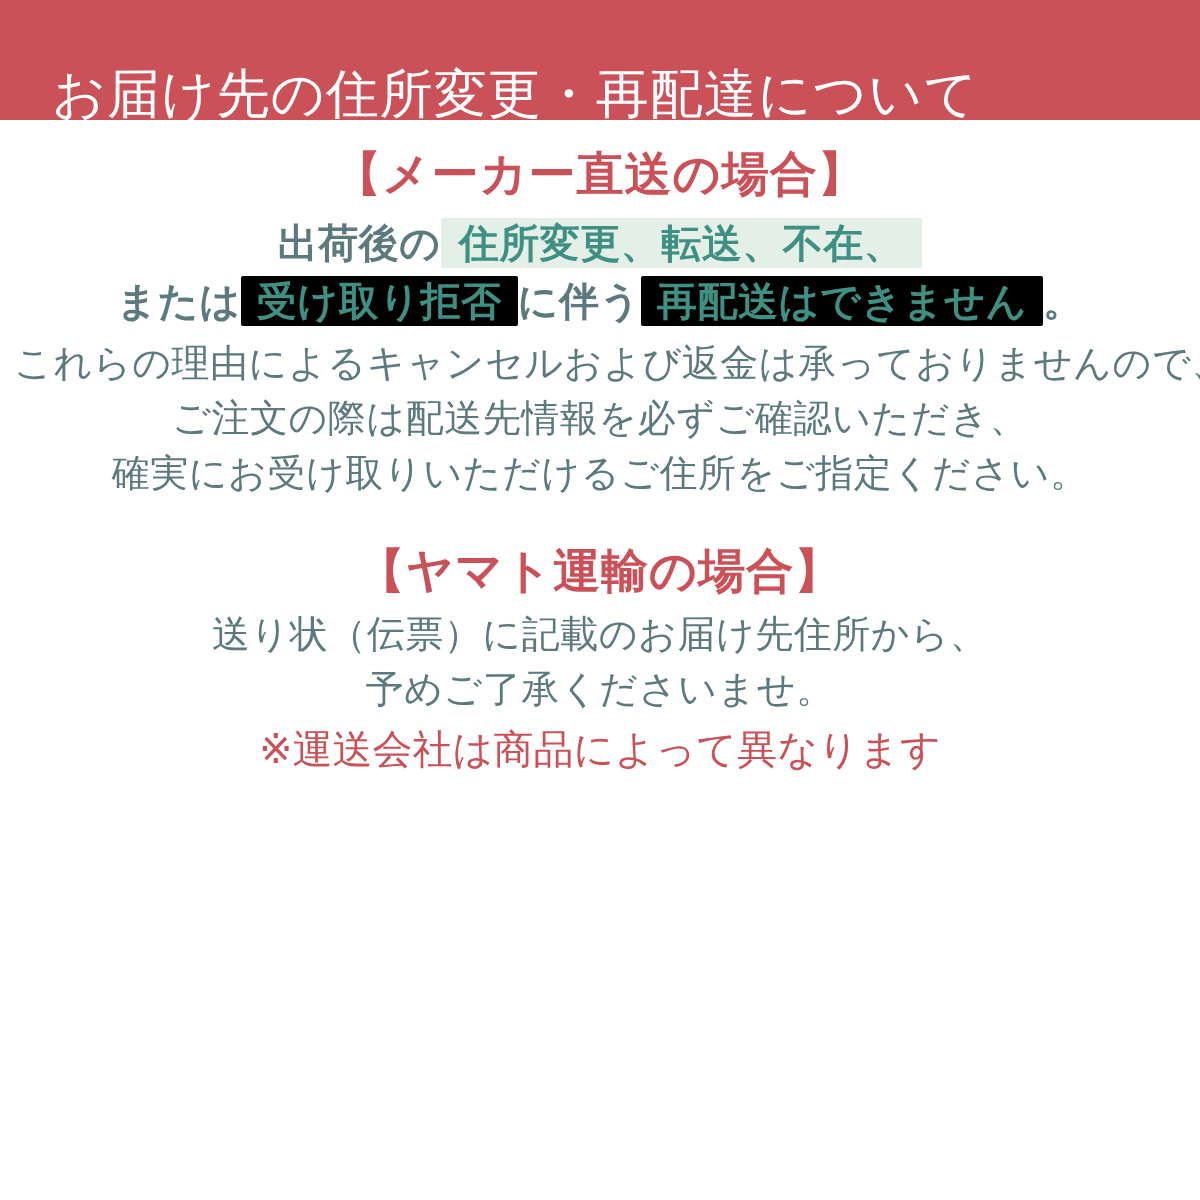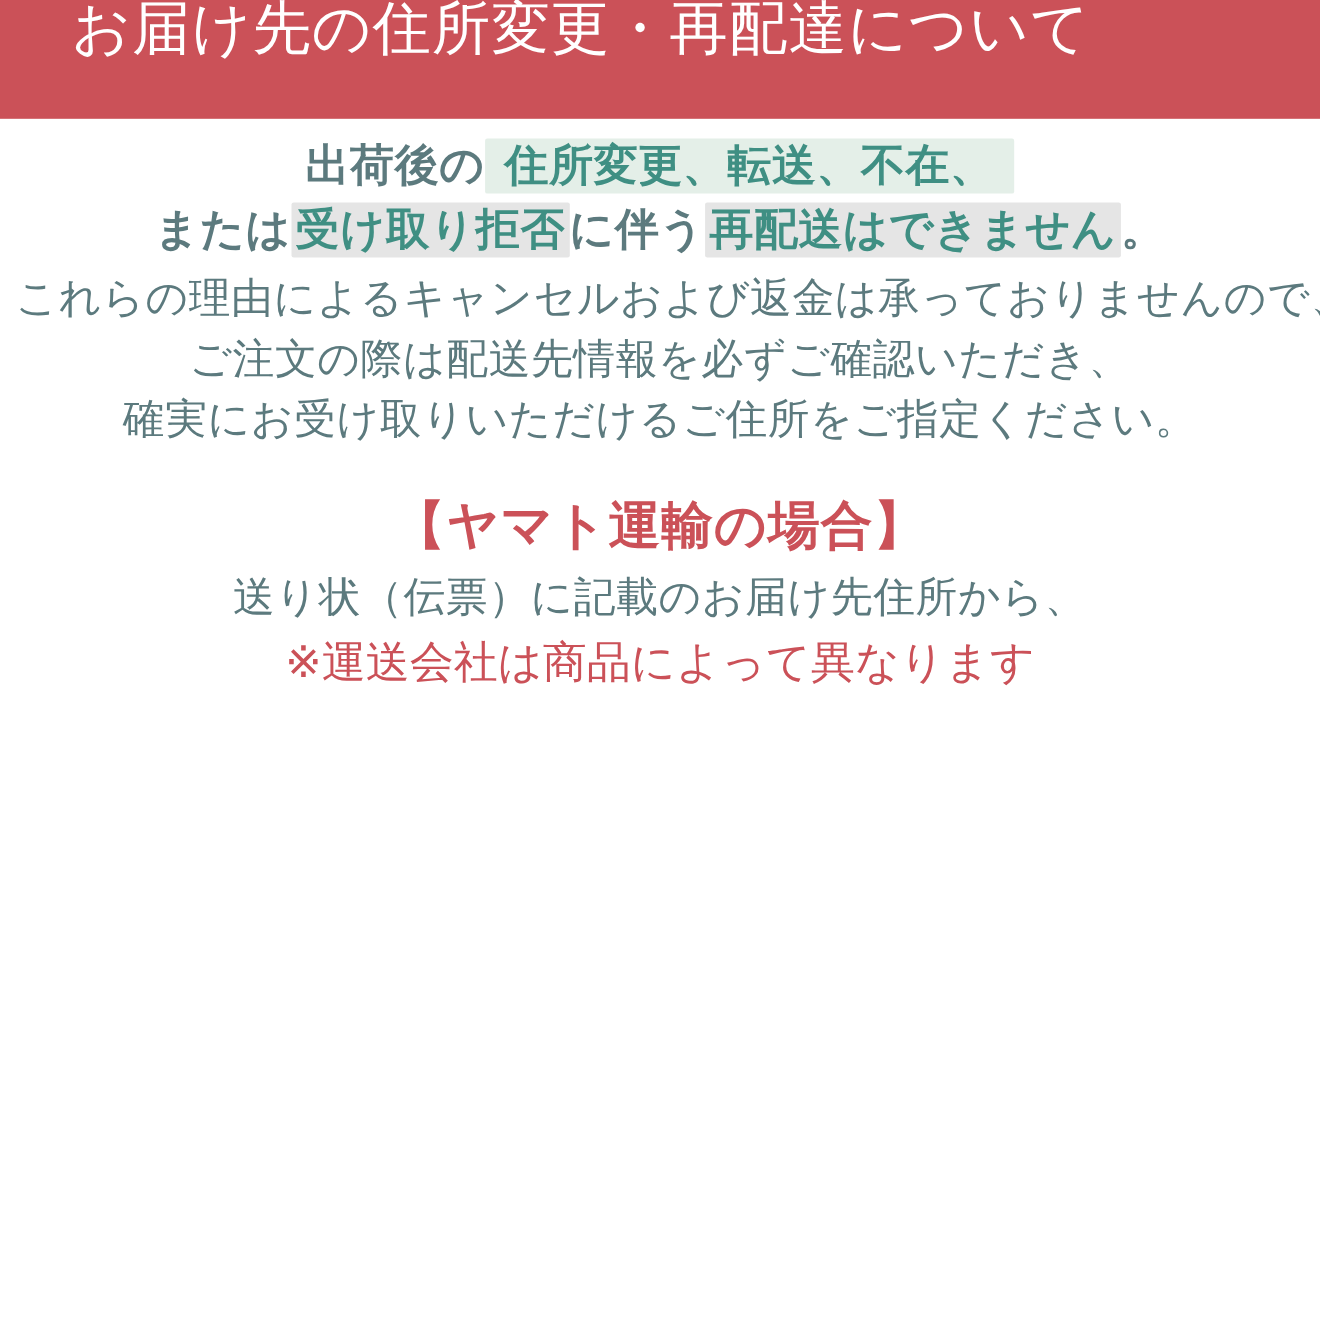--- a/index.html
+++ b/index.html
@@ -14,24 +14,24 @@
     overflow: hidden;
   }
   .page {
     width: 1200px;
     height: 1200px;
     position: relative;
     box-sizing: border-box;
   }
   .header-band {
     background: #cb5158;
-    height: 108px;
+    height: 120px;
     display: flex;
-    align-items: flex-start;
-    padding-left: 65px;
+    align-items: flex-end;
+    padding-left: 52px;
     box-sizing: border-box;
   }
   .header-title {
     color: #ffffff;
     font-size: 53px;
     letter-spacing: 1px;
     font-weight: 500;
     line-height: 1;
     white-space: nowrap;
   }
@@ -64,22 +64,22 @@
   .hl-green {
     color: #3f8f83;
     font-weight: 700;
     background: #e4efe8;
     padding: 2px 18px;
     border-radius: 2px;
   }
   .hl-pink {
     color: #3f8f83;
     font-weight: 700;
-    background: #e5e5e5;
-    padding: 2px 4px;
+    background: #000000;
+    padding: 2px 16px;
     border-radius: 2px;
   }
   .note {
     text-align: center;
     color: #cb5158;
     font-size: 40px;
     line-height: 1.3;
     margin-top: 6px;
     white-space: nowrap;
   }
@@ -91,20 +91,21 @@
 <body>
 
 <div class="page">
 
   <div class="header-band">
     <div class="header-title">お届け先の住所変更・再配達について</div>
   </div>
 
   <div class="body-area">
 
+    <div class="section-head s1-head">【メーカー直送の場合】</div>
 
     <div class="sp14"></div>
 
     <div class="line big">
       <span>出荷後の</span><span class="hl-green">住所変更、転送、不在、</span>
     </div>
 
     <div class="line big">
       <span>または</span><span class="hl-pink">受け取り拒否</span><span>に伴う</span><span class="hl-pink">再配送はできません</span><span>。</span>
     </div>
@@ -117,17 +118,18 @@
 
     <div class="section-head s2-head">【ヤマト運輸の場合】</div>
 
     <div class="sp10"></div>
 
 
     <div class="line">送り状（伝票）に記載のお届け先住所から、</div>
 
 
 
+    <div class="line">予めご了承くださいませ。</div>
 
     <div class="note">※運送会社は商品によって異なります</div>
 
   </div>
 </div>
 
 </body></html>

